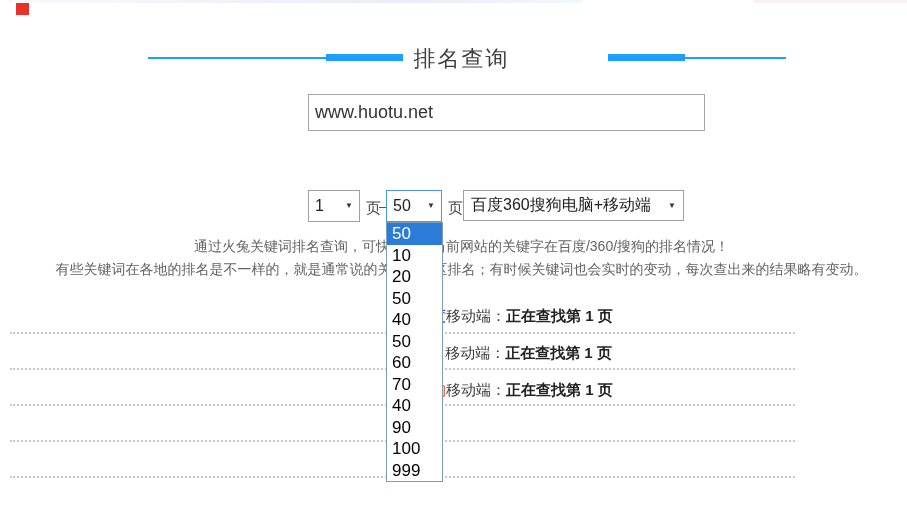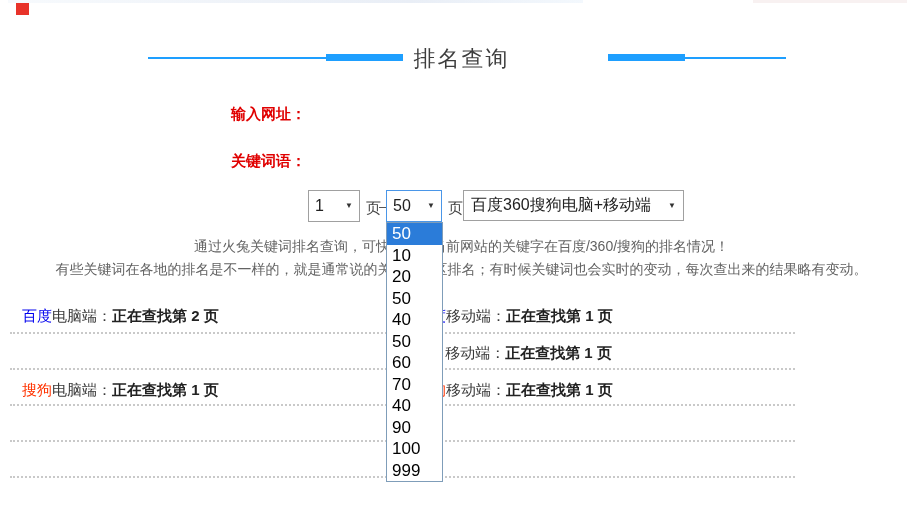--- a/index.html
+++ b/index.html
@@ -82,23 +82,22 @@
   <div class="abs top-strip-a"></div>
   <div class="abs top-strip-b"></div>
   <div class="abs red-marker"></div>
 
   <div class="abs deco deco-thin-left"></div>
   <div class="abs deco deco-thick-left"></div>
   <div class="abs page-title">排名查询</div>
   <div class="abs deco deco-thick-right"></div>
   <div class="abs deco deco-thin-right"></div>
 
-  <div class="abs form-label lbl-url">输入网址：</div>
+  <input class="abs txt-input input-url" type="text" value="www.huotu.net" style="">
 
-  <div class="abs form-label lbl-keyword">关键词语：</div>
 
 
   <div class="abs selbox sel-from">
     <span>1</span>
     <span class="caret">▼</span>
   </div>
   <span class="abs unit unit1">页</span>
   <span class="abs range-sep">—</span>
 
   <div class="abs selbox sel-to">
@@ -109,26 +108,20 @@
 
   <div class="abs selbox sel-engine">
     <span>百度360搜狗电脑+移动端</span>
     <span class="caret">▼</span>
   </div>
 
 
   <div class="abs desc desc1">通过火兔关键词排名查询，可快速得到当前网站的关键字在百度/360/搜狗的排名情况！</div>
   <div class="abs desc desc2">有些关键词在各地的排名是不一样的，就是通常说的关键字地区排名；有时候关键词也会实时的变动，每次查出来的结果略有变动。</div>
 
-  <div class="abs status-row col-l row1">
-    <span class="eng-baidu">百度</span><span>电脑端：</span><span class="prog">正在查找第 2 页</span>
-  </div>
-  <div class="abs status-row col-l row3">
-    <span class="eng-sogou">搜狗</span><span>电脑端：</span><span class="prog">正在查找第 1 页</span>
-  </div>
 
   <div class="abs status-row col-r row1">
     <span class="eng-baidu">百度</span><span>移动端：</span><span class="prog">正在查找第 1 页</span>
   </div>
   <div class="abs status-row col-r row2">
     <span class="eng-360">360</span><span> 移动端：</span><span class="prog">正在查找第 1 页</span>
   </div>
   <div class="abs status-row col-r row3">
     <span class="eng-sogou">搜狗</span><span>移动端：</span><span class="prog">正在查找第 1 页</span>
   </div>

